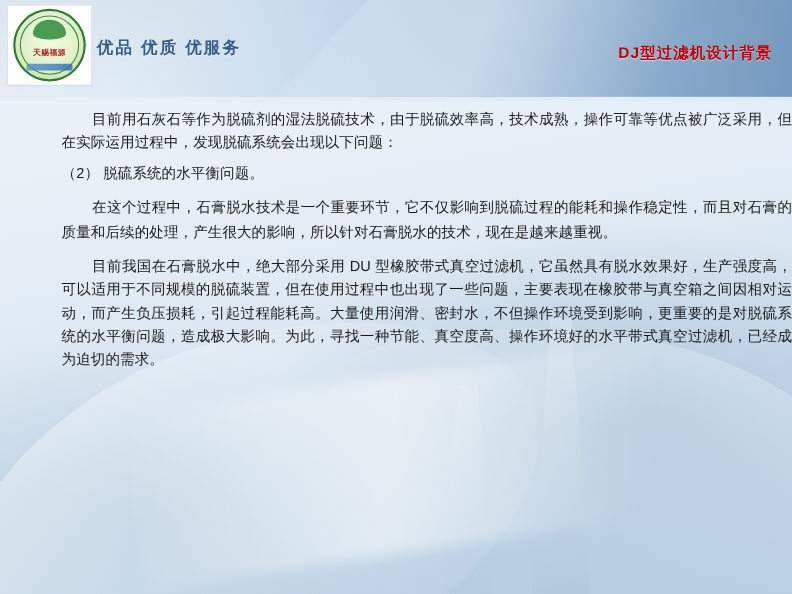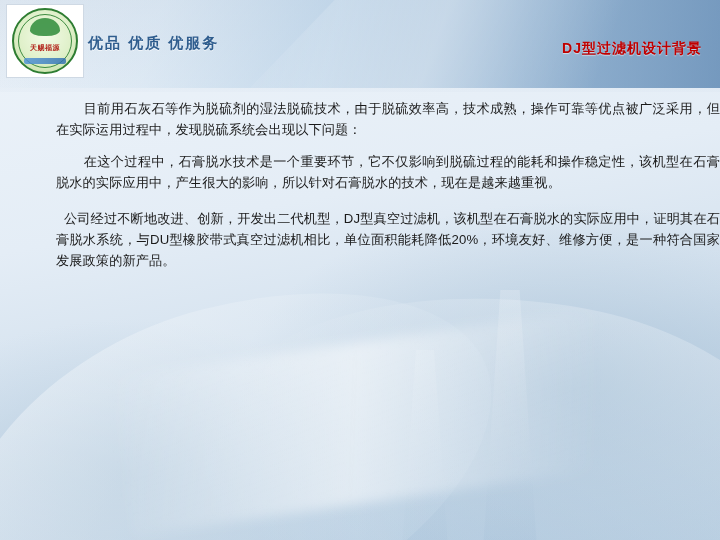--- a/index.html
+++ b/index.html
@@ -224,17 +224,18 @@
         <div class="txt">天赐福源</div>
       </div>
     </div>
 
     <div class="header-tagline">优品  优质  优服务</div>
     <div class="header-title">DJ型过滤机设计背景</div>
   </div>
 
   <div class="content">
     <p class="para indent2">目前用石灰石等作为脱硫剂的湿法脱硫技术，由于脱硫效率高，技术成熟，操作可靠等优点被广泛采用，但在实际运用过程中，发现脱硫系统会出现以下问题：</p>
-    <p class="para indent2 gap-top">在这个过程中，石膏脱水技术是一个重要环节，它不仅影响到脱硫过程的能耗和操作稳定性，该机型在石膏脱水的实际应用中，产生很大的影响，所以针对石膏脱水的技术，现在是越来越重视。</p>
-    <p class="para indent-small gap-top-lg">公司经过不断地改进、创新，开发出二代机型，DJ型真空过滤机，该机型在石膏脱水的实际应用中，证明其在石膏脱水系统，与DU型橡胶带式真空过滤机相比，单位面积能耗降低20%，环境友好、维修方便，是一种符合国家发展政策的新产品。</p>
+    <p class="para tight">（2） 脱硫系统的水平衡问题。</p>
+    <p class="para indent2 gap-top">在这个过程中，石膏脱水技术是一个重要环节，它不仅影响到脱硫过程的能耗和操作稳定性，而且对石膏的质量和后续的处理，产生很大的影响，所以针对石膏脱水的技术，现在是越来越重视。</p>
+    <p class="para indent2 gap-top">目前我国在石膏脱水中，绝大部分采用 DU 型橡胶带式真空过滤机，它虽然具有脱水效果好，生产强度高，可以适用于不同规模的脱硫装置，但在使用过程中也出现了一些问题，主要表现在橡胶带与真空箱之间因相对运动，而产生负压损耗，引起过程能耗高。大量使用润滑、密封水，不但操作环境受到影响，更重要的是对脱硫系统的水平衡问题，造成极大影响。为此，寻找一种节能、真空度高、操作环境好的水平带式真空过滤机，已经成为迫切的需求。</p>
   </div>
 
 </div>
 
 </body></html>

